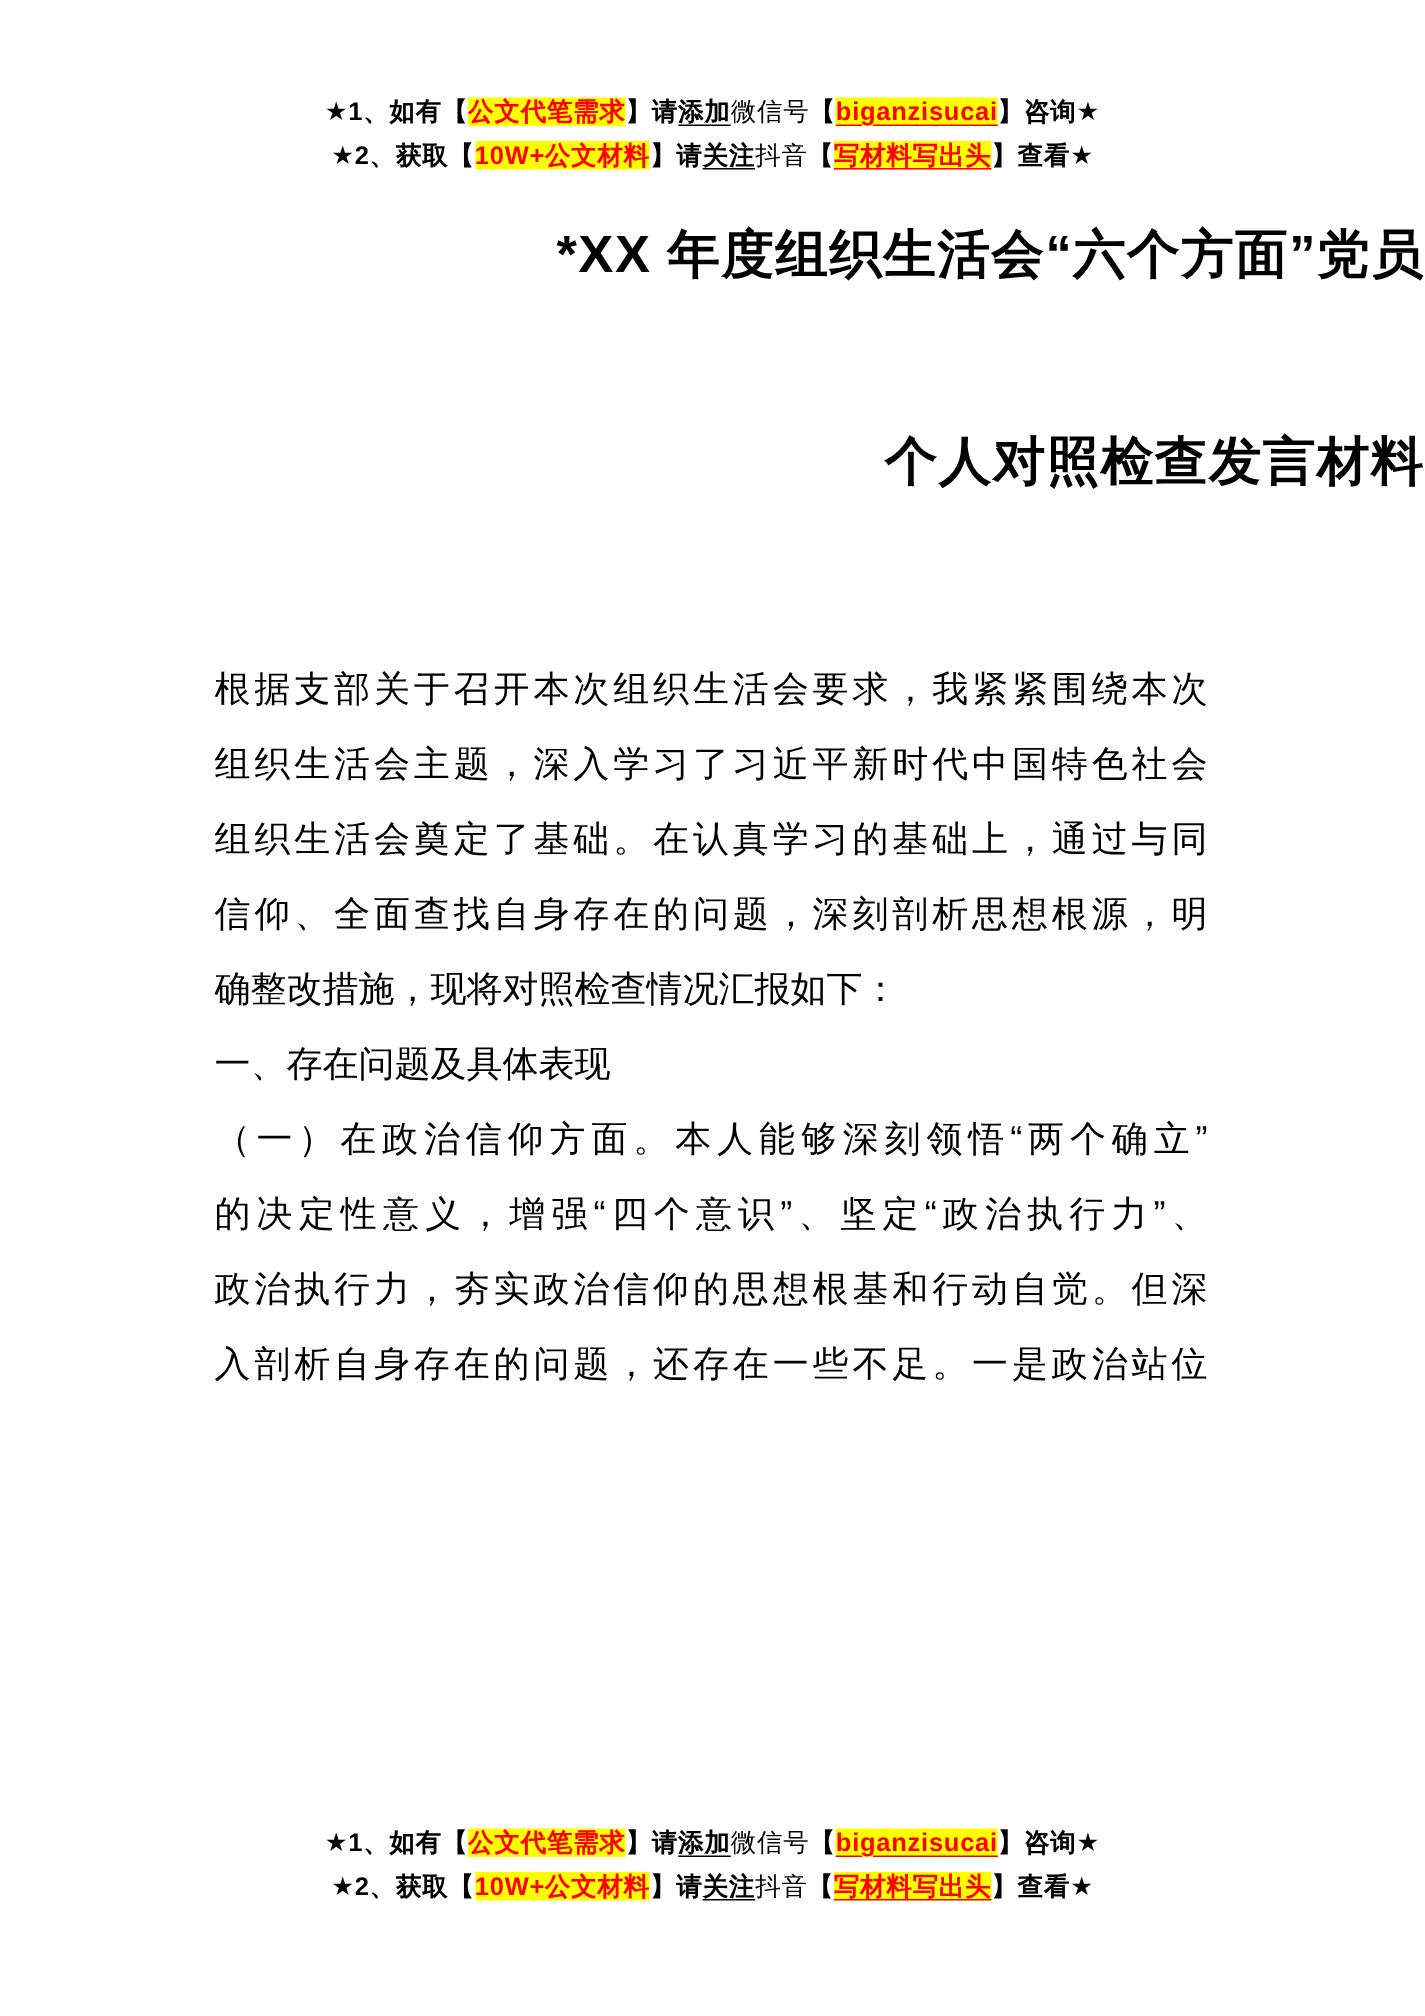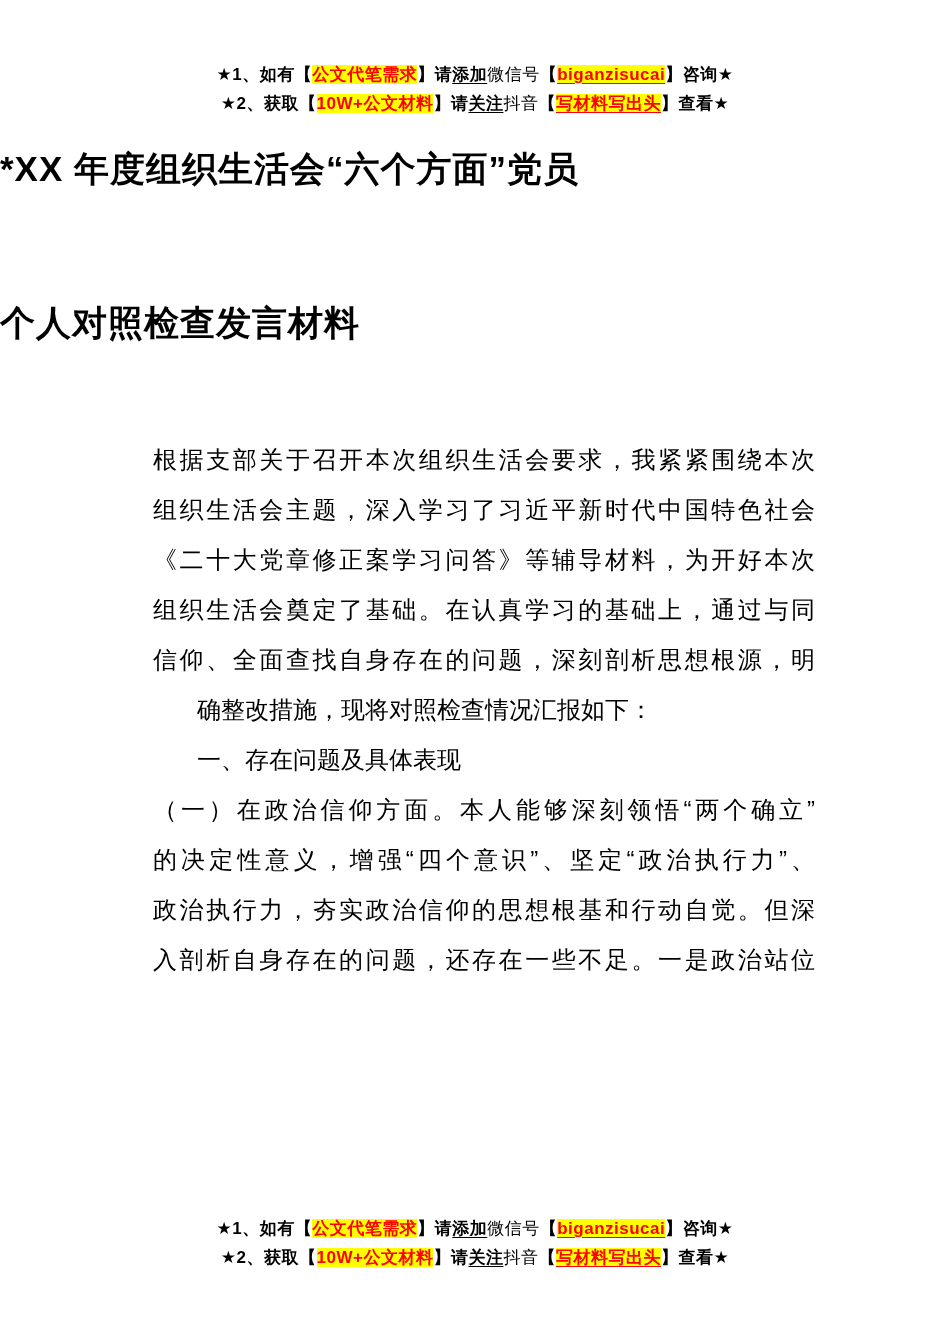--- a/index.html
+++ b/index.html
@@ -36,47 +36,46 @@
     color:var(--red);
     background:var(--hl);
   }
   .u{text-decoration:underline;text-underline-offset:3px;}
   .regular{font-weight:normal;}
   
   .doc-title{
     position:absolute;
     left:0;
     width:950px;
-    text-align:left;
+    text-align:right;
     font-size:35px;
     font-weight:bold;
     letter-spacing:1px;
     white-space:nowrap;
   }
   .title-1{top:146px;}
-  .title-2{top:300px;}
+  .title-2{top:284px;}
   
   .body-text{
     position:absolute;
     top:435px;
-    left:153px;
+    left:143px;
     width:662px;
     font-size:24px;
     line-height:50px;
   }
   .bline{
     height:50px;
     text-align:justify;
     text-align-last:justify;
     white-space:nowrap;
   }
   .bline.left{
     text-align:left;
     text-align-last:left;
-    margin-left:44px;
   }
 </style>
 </head>
 <body>
 
 <div class="page">
 
   <div class="promo promo-header">
     <div>
       <span>★1、如有【</span><span class="hl">公文代笔需求</span><span>】请</span><span class="u">添加</span><span class="regular">微信号</span><span>【</span><span class="hl u">biganzisucai</span><span>】咨询★</span>
@@ -85,21 +84,20 @@
       <span>★2、获取【</span><span class="hl">10W+公文材料</span><span>】请</span><span class="u">关注</span><span class="regular">抖音</span><span>【</span><span class="hl u">写材料写出头</span><span>】查看★</span>
     </div>
   </div>
 
   <div class="doc-title title-1">*XX 年度组织生活会“六个方面”党员</div>
   <div class="doc-title title-2">个人对照检查发言材料</div>
 
   <div class="body-text">
     <div class="bline">根据支部关于召开本次组织生活会要求，我紧紧围绕本次</div>
     <div class="bline">组织生活会主题，深入学习了习近平新时代中国特色社会</div>
-    <div class="bline">《二十大党章修正案学习问答》等辅导材料，为开好本次</div>
     <div class="bline">组织生活会奠定了基础。在认真学习的基础上，通过与同</div>
     <div class="bline">信仰、全面查找自身存在的问题，深刻剖析思想根源，明</div>
     <div class="bline left">确整改措施，现将对照检查情况汇报如下：</div>
     <div class="bline left">一、存在问题及具体表现</div>
     <div class="bline">（一）在政治信仰方面。本人能够深刻领悟“两个确立”</div>
     <div class="bline">的决定性意义，增强“四个意识”、坚定“政治执行力”、</div>
     <div class="bline">政治执行力，夯实政治信仰的思想根基和行动自觉。但深</div>
     <div class="bline">入剖析自身存在的问题，还存在一些不足。一是政治站位</div>
   </div>
 

